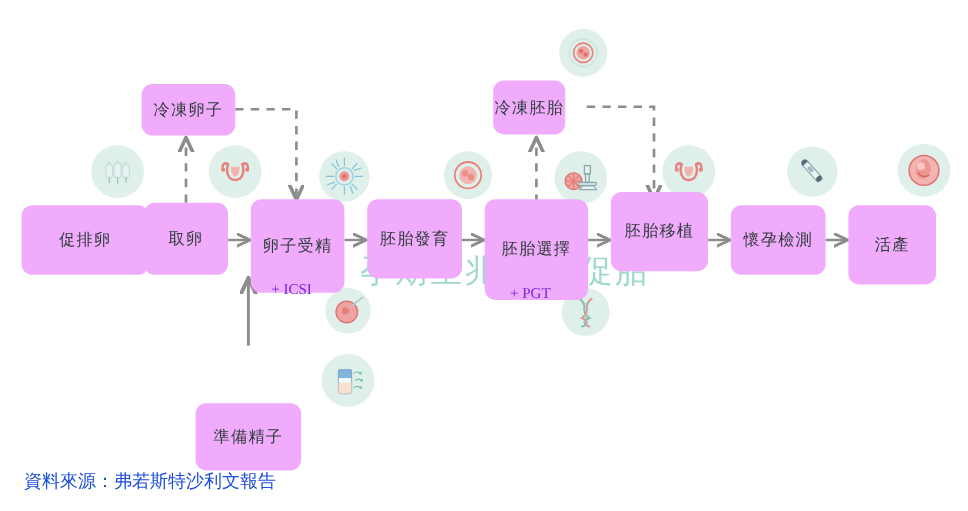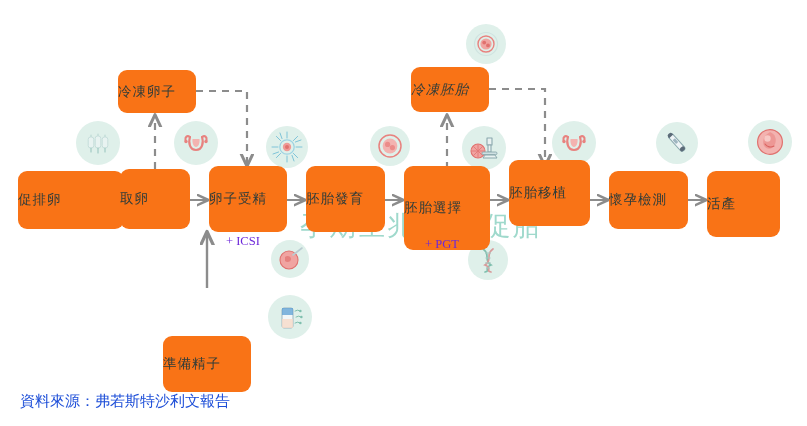--- a/index.html
+++ b/index.html
@@ -34,24 +34,24 @@
     border-radius:50%;
     background:#dff0ea;
     z-index:3;
     display:flex;align-items:center;justify-content:center;
   }
   .icon svg{display:block;}
 
   
   .box{
     position:absolute;
-    background:#f97316;
+    background:#f0abfc;
     border-radius:9px;
     z-index:4;
-    display:flex;align-items:center;justify-content:flex-start;
+    display:flex;align-items:center;justify-content:center;
     box-sizing:border-box;
   }
   .box span{
     color:#2f3c3a;
     font-size:13.5px;
     font-family:"Liberation Serif","DejaVu Serif",serif;
     letter-spacing:1px;
     white-space:nowrap;
   }
 
@@ -288,37 +288,37 @@
           <circle cx="28.4" cy="17" r="1.2"></circle>
           <circle cx="27.4" cy="23" r="1.2"></circle>
       </g>
     </svg>
   </div>
 
   <div class="box" style="left:118px;top:70px;width:78px;height:43px;">
     <span>冷凍卵子</span>
   </div>
 
-  <div class="box" style="left:411px;top:67px;width:78px;height:45px;font-style:italic;">
+  <div class="box" style="left:411px;top:67px;width:60px;height:45px;">
     <span>冷凍胚胎</span>
   </div>
 
   <div class="box" style="left:163px;top:288px;width:88px;height:56px;margin-top:48px;">
     <span>準備精子</span>
   </div>
 
   <div class="box" style="left:18px;top:171px;width:106px;height:58px;">
     <span>促排卵</span>
   </div>
 
   <div class="box" style="left:120px;top:169px;width:70px;height:60px;">
     <span>取卵</span>
   </div>
 
-  <div class="box" style="left:209px;top:166px;width:78px;height:66px;">
+  <div class="box" style="left:209px;top:166px;width:78px;height:78px;">
     <span>卵子受精</span>
   </div>
 
   <div class="box" style="left:306px;top:166px;width:79px;height:66px;">
     <span>胚胎發育</span>
   </div>
 
   <div class="box" style="left:404px;top:166px;width:86px;height:84px;">
     <span>胚胎選擇</span>
   </div>

